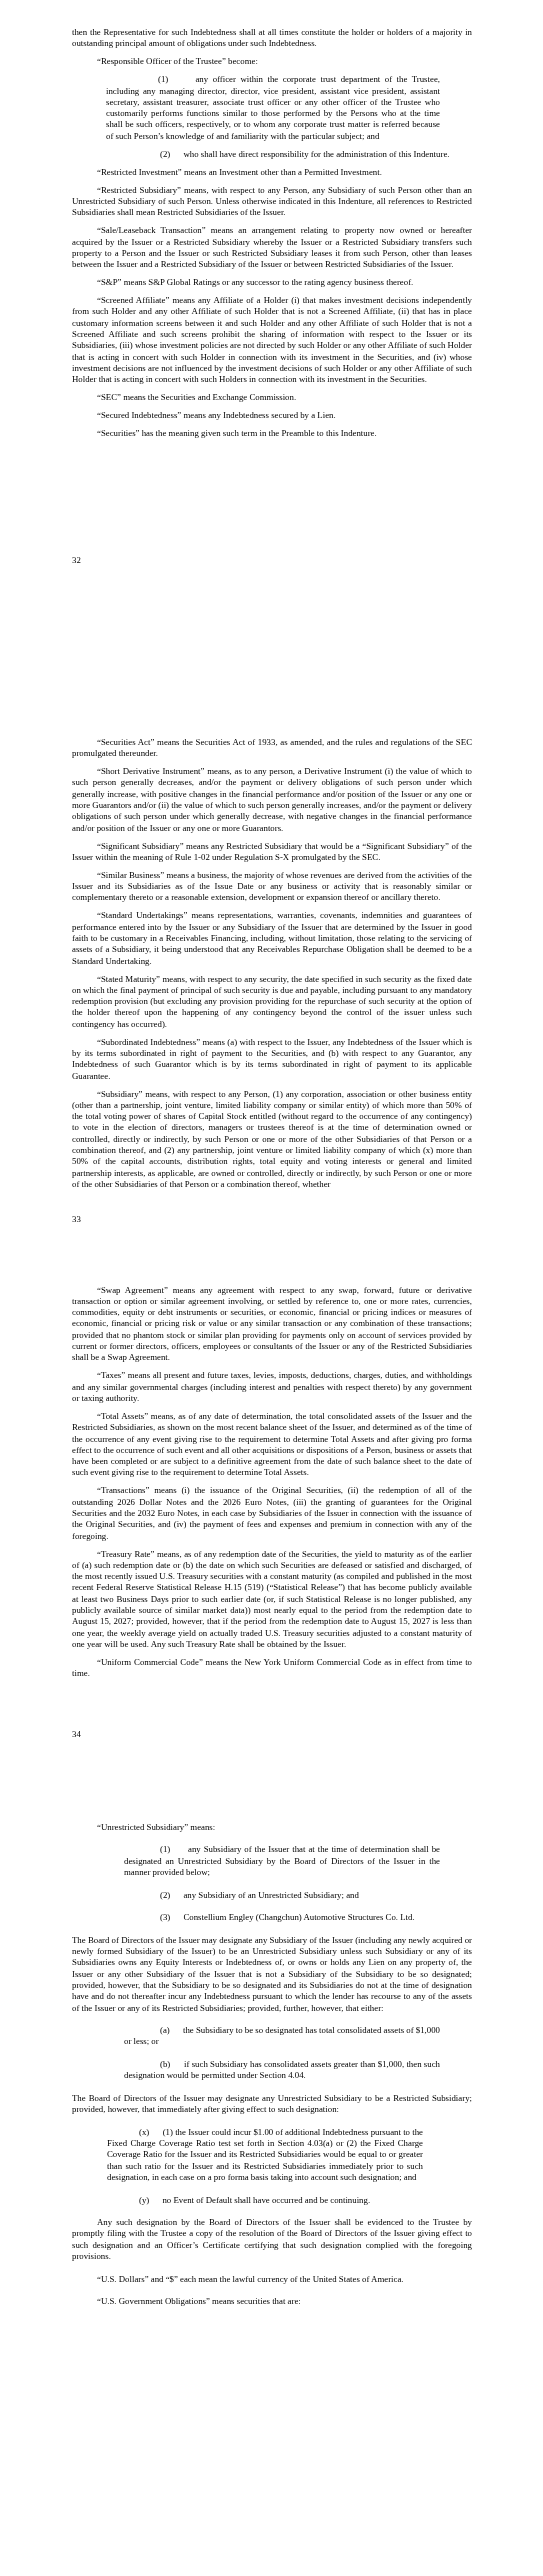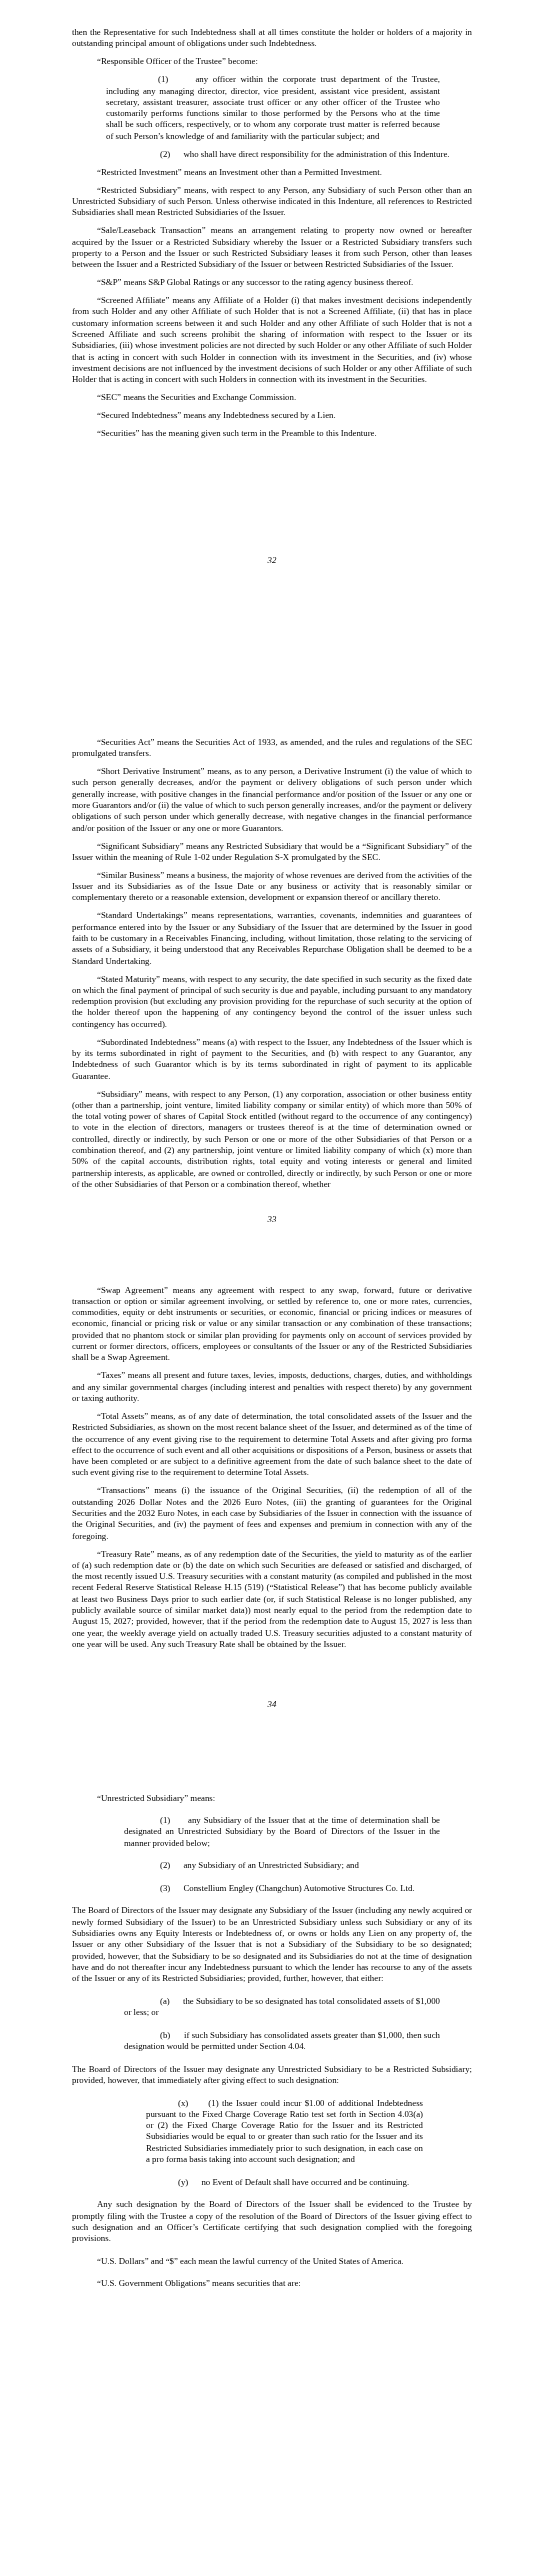--- a/index.html
+++ b/index.html
@@ -17,22 +17,22 @@
     color: #000000;
     background: #ffffff;
   }
   .page { padding: 0 72px; box-sizing: border-box; }
   p { margin: 0 0 6.7px 0; text-align: justify; }
   .p-body  { text-indent: 25px; }
   .p-cont  { text-indent: 0; }
   .p-hang  { text-indent: 88px; }
   .p-item  { margin-left: 34px;  margin-right: 32px; text-indent: 52px; }
   .p-item2 { margin-left: 52px; margin-right: 32px; text-indent: 36px; }
-  .p-item3 { margin-left: 74px; margin-right: 49px; text-indent: 32px; }
-  .page-number { text-align: center; font-style: italic; }
+  .p-item3 { margin-left: 35px; margin-right: 49px; text-indent: 32px; }
+  .page-number { text-align: left; }
 
   .page-32 .page-body { padding-top: 27px; }
   .page-32 .page-number { margin-top: 116px; }
 
   .page-33 .page-body { padding-top: 170px; }
   .page-33 .page-number { margin-top: 24px; }
 
   .page-34 .page-body { padding-top: 59px; }
   .page-34 .page-number { margin-top: 49px; }
 
@@ -58,39 +58,40 @@
         <p class="p-body">“Screened Affiliate” means any Affiliate of a Holder (i) that makes investment decisions independently from such Holder and any other Affiliate of such Holder that is not a Screened Affiliate, (ii) that has in place customary information screens between it and such Holder and any other Affiliate of such Holder that is not a Screened Affiliate and such screens prohibit the sharing of information with respect to the Issuer or its Subsidiaries, (iii) whose investment policies are not directed by such Holder or any other Affiliate of such Holder that is acting in concert with such Holder in connection with its investment in the Securities, and (iv) whose investment decisions are not influenced by the investment decisions of such Holder or any other Affiliate of such Holder that is acting in concert with such Holders in connection with its investment in the Securities.</p>
         <p class="p-body">“SEC” means the Securities and Exchange Commission.</p>
         <p class="p-body">“Secured Indebtedness” means any Indebtedness secured by a Lien.</p>
         <p class="p-body">“Securities” has the meaning given such term in the Preamble to this Indenture.</p>
       </div>
     <div class="page-number">32</div>
   </section>
 
   <section class="page page-33">
     <div class="page-body">
-        <p class="p-body">“Securities Act” means the Securities Act of 1933, as amended, and the rules and regulations of the SEC promulgated transfers.</p>
+        <p class="p-body">“Securities Act” means the Securities Act of 1933, as amended, and the rules and regulations of the SEC promulgated thereunder.</p>
         <p class="p-body">“Short Derivative Instrument” means, as to any person, a Derivative Instrument (i) the value of which to such person generally decreases, and/or the payment or delivery obligations of such person under which generally increase, with positive changes in the financial performance and/or position of the Issuer or any one or more Guarantors and/or (ii) the value of which to such person generally increases, and/or the payment or delivery obligations of such person under which generally decrease, with negative changes in the financial performance and/or position of the Issuer or any one or more Guarantors.</p>
         <p class="p-body">“Significant Subsidiary” means any Restricted Subsidiary that would be a “Significant Subsidiary” of the Issuer within the meaning of Rule 1-02 under Regulation S-X promulgated by the SEC.</p>
         <p class="p-body">“Similar Business” means a business, the majority of whose revenues are derived from the activities of the Issuer and its Subsidiaries as of the Issue Date or any business or activity that is reasonably similar or complementary thereto or a reasonable extension, development or expansion thereof or ancillary thereto.</p>
         <p class="p-body">“Standard Undertakings” means representations, warranties, covenants, indemnities and guarantees of performance entered into by the Issuer or any Subsidiary of the Issuer that are determined by the Issuer in good faith to be customary in a Receivables Financing, including, without limitation, those relating to the servicing of assets of a Subsidiary, it being understood that any Receivables Repurchase Obligation shall be deemed to be a Standard Undertaking.</p>
         <p class="p-body">“Stated Maturity” means, with respect to any security, the date specified in such security as the fixed date on which the final payment of principal of such security is due and payable, including pursuant to any mandatory redemption provision (but excluding any provision providing for the repurchase of such security at the option of the holder thereof upon the happening of any contingency beyond the control of the issuer unless such contingency has occurred).</p>
         <p class="p-body">“Subordinated Indebtedness” means (a) with respect to the Issuer, any Indebtedness of the Issuer which is by its terms subordinated in right of payment to the Securities, and (b) with respect to any Guarantor, any Indebtedness of such Guarantor which is by its terms subordinated in right of payment to its applicable Guarantee.</p>
         <p class="p-body">“Subsidiary” means, with respect to any Person, (1) any corporation, association or other business entity (other than a partnership, joint venture, limited liability company or similar entity) of which more than 50% of the total voting power of shares of Capital Stock entitled (without regard to the occurrence of any contingency) to vote in the election of directors, managers or trustees thereof is at the time of determination owned or controlled, directly or indirectly, by such Person or one or more of the other Subsidiaries of that Person or a combination thereof, and (2) any partnership, joint venture or limited liability company of which (x) more than 50% of the capital accounts, distribution rights, total equity and voting interests or general and limited partnership interests, as applicable, are owned or controlled, directly or indirectly, by such Person or one or more of the other Subsidiaries of that Person or a combination thereof, whether</p>
       </div>
     <div class="page-number">33</div>
   </section>
 
   <section class="page page-34">
     <div class="page-body">
         <p class="p-body">“Swap Agreement” means any agreement with respect to any swap, forward, future or derivative transaction or option or similar agreement involving, or settled by reference to, one or more rates, currencies, commodities, equity or debt instruments or securities, or economic, financial or pricing indices or measures of economic, financial or pricing risk or value or any similar transaction or any combination of these transactions; provided that no phantom stock or similar plan providing for payments only on account of services provided by current or former directors, officers, employees or consultants of the Issuer or any of the Restricted Subsidiaries shall be a Swap Agreement.</p>
         <p class="p-body">“Taxes” means all present and future taxes, levies, imposts, deductions, charges, duties, and withholdings and any similar governmental charges (including interest and penalties with respect thereto) by any government or taxing authority.</p>
         <p class="p-body">“Total Assets” means, as of any date of determination, the total consolidated assets of the Issuer and the Restricted Subsidiaries, as shown on the most recent balance sheet of the Issuer, and determined as of the time of the occurrence of any event giving rise to the requirement to determine Total Assets and after giving pro forma effect to the occurrence of such event and all other acquisitions or dispositions of a Person, business or assets that have been completed or are subject to a definitive agreement from the date of such balance sheet to the date of such event giving rise to the requirement to determine Total Assets.</p>
         <p class="p-body">“Transactions” means (i) the issuance of the Original Securities, (ii) the redemption of all of the outstanding 2026 Dollar Notes and the 2026 Euro Notes, (iii) the granting of guarantees for the Original Securities and the 2032 Euro Notes, in each case by Subsidiaries of the Issuer in connection with the issuance of the Original Securities, and (iv) the payment of fees and expenses and premium in connection with any of the foregoing.</p>
         <p class="p-body">“Treasury Rate” means, as of any redemption date of the Securities, the yield to maturity as of the earlier of (a) such redemption date or (b) the date on which such Securities are defeased or satisfied and discharged, of the most recently issued U.S. Treasury securities with a constant maturity (as compiled and published in the most recent Federal Reserve Statistical Release H.15 (519) (“Statistical Release”) that has become publicly available at least two Business Days prior to such earlier date (or, if such Statistical Release is no longer published, any publicly available source of similar market data)) most nearly equal to the period from the redemption date to August 15, 2027; provided, however, that if the period from the redemption date to August 15, 2027 is less than one year, the weekly average yield on actually traded U.S. Treasury securities adjusted to a constant maturity of one year will be used. Any such Treasury Rate shall be obtained by the Issuer.</p>
+        <p class="p-body">“Uniform Commercial Code” means the New York Uniform Commercial Code as in effect from time to time.</p>
       </div>
     <div class="page-number">34</div>
   </section>
 
   <section class="page page-35">
     <div class="page-body">
         <p class="p-body">“Unrestricted Subsidiary” means:</p>
         <p class="p-item2">(1)&nbsp;&nbsp;&nbsp;&nbsp;&nbsp;&nbsp;any Subsidiary of the Issuer that at the time of determination shall be designated an Unrestricted Subsidiary by the Board of Directors of the Issuer in the manner provided below;</p>
         <p class="p-item2">(2)&nbsp;&nbsp;&nbsp;&nbsp;&nbsp;&nbsp;any Subsidiary of an Unrestricted Subsidiary; and</p>
         <p class="p-item2">(3)&nbsp;&nbsp;&nbsp;&nbsp;&nbsp;&nbsp;Constellium Engley (Changchun) Automotive Structures Co. Ltd.</p>

